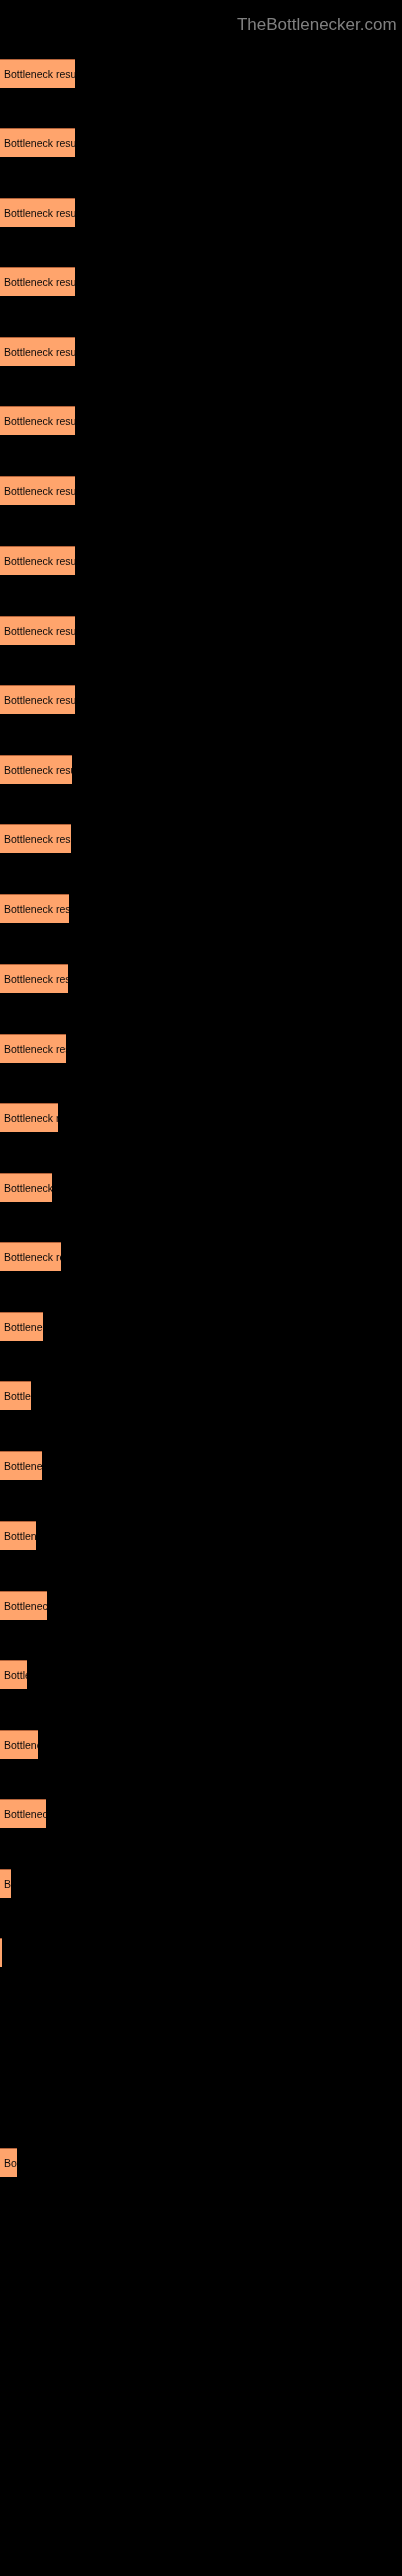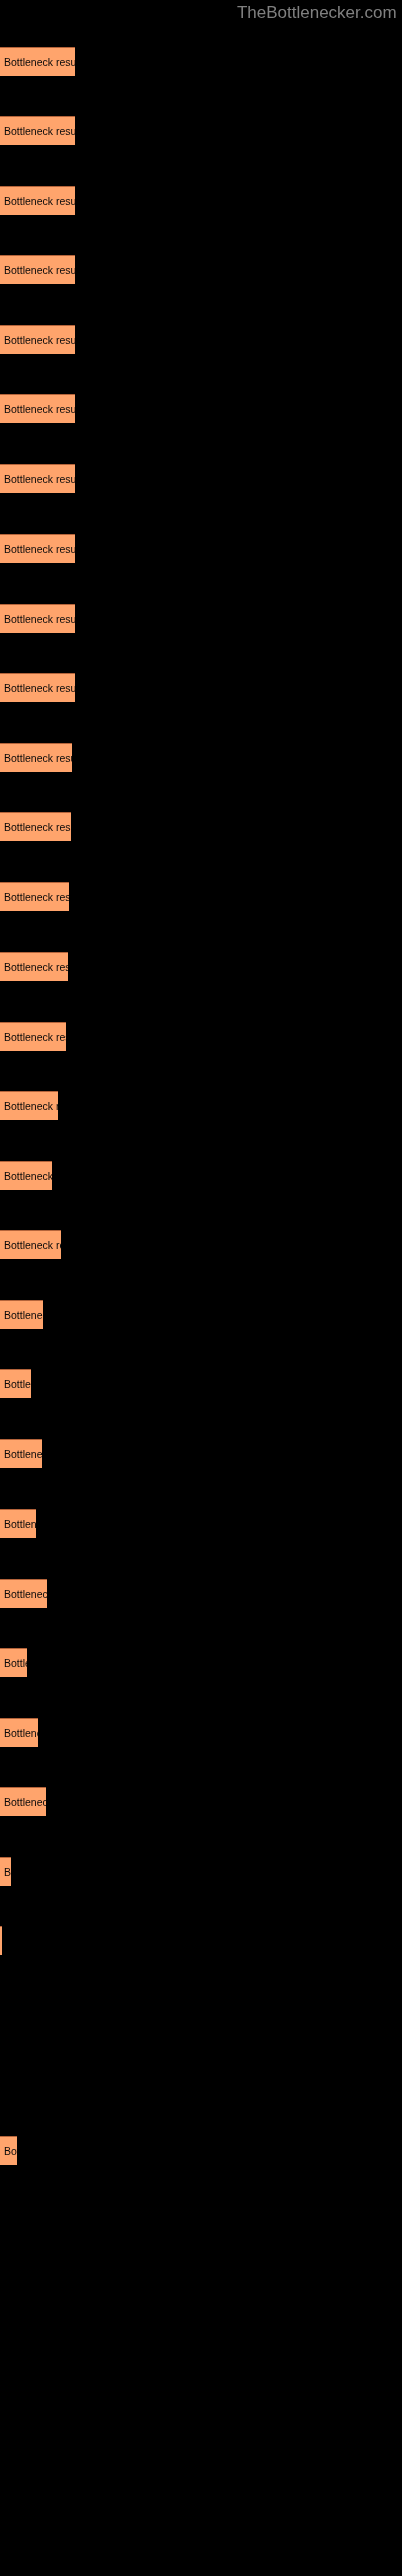--- a/index.html
+++ b/index.html
@@ -11,21 +11,21 @@
     width: 403px;
     height: 2576px;
     position: relative;
     overflow: hidden;
     font-family: "Liberation Sans", sans-serif;
     -webkit-font-smoothing: antialiased;
   }
   #chart-root {
     position: absolute;
     left: 0;
-    top: 0;
+    top: 12px;
     width: 403px;
     height: 2503px;
   }
   #watermark {
     position: absolute;
     right: 6.4px;
     top: 1.6px;
     color: #808080;
     font-size: 17px;
     line-height: 21px;

